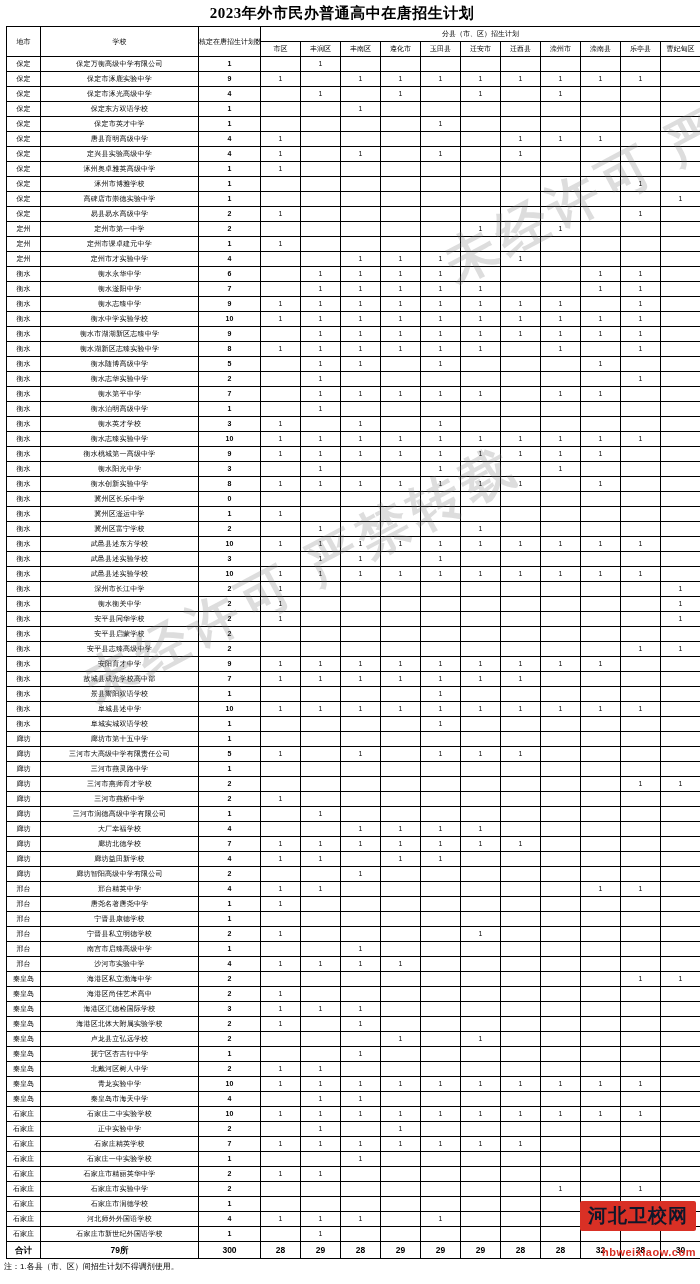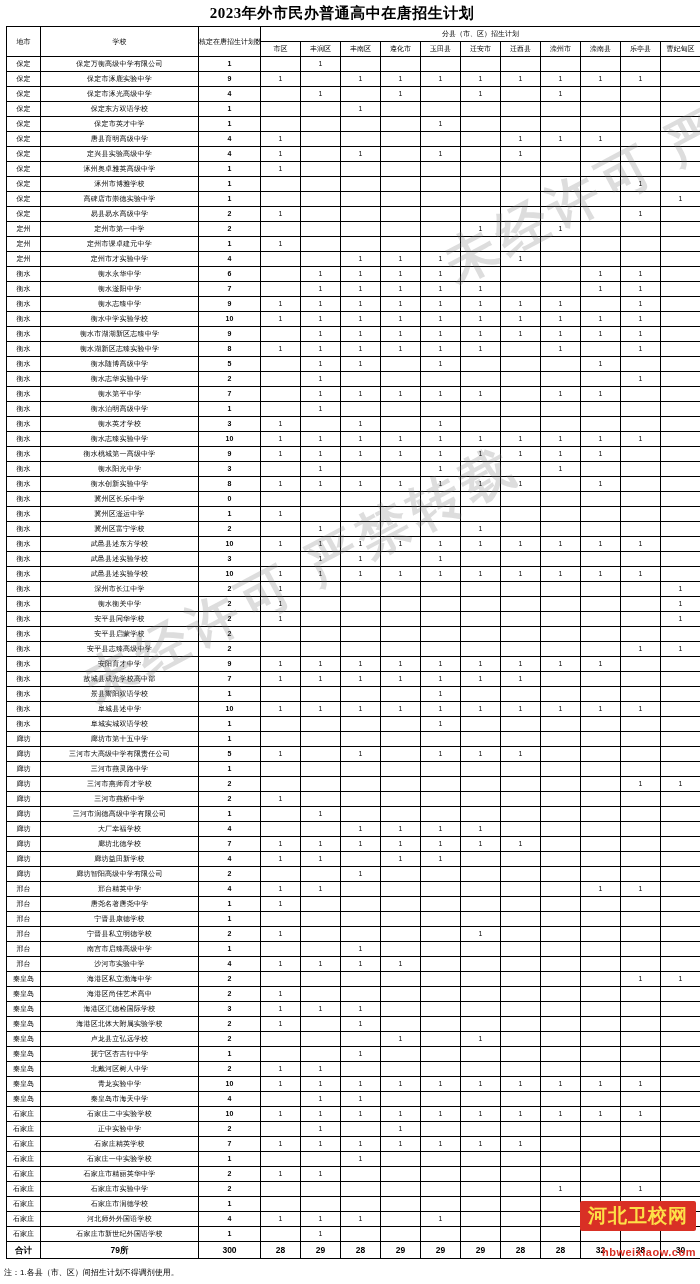--- a/index.html
+++ b/index.html
@@ -38,21 +38,21 @@
   th.hd{font-weight:normal;font-size:8px;}
   th.hd-sub{font-weight:normal;font-size:7.5px;}
   td.city{font-size:7.5px;}
   td.school{font-size:7.5px;text-align:center;letter-spacing:0.2px;}
   td.num{font-size:8px;font-weight:bold;}
   td.mark{font-size:8px;}
   tr.total td{font-weight:bold;font-size:8.5px;height:16px;}
   .notes{
     font-size:8px;
     line-height:1.35;
-    margin:9px 4px 0 4px;
+    margin:3px 4px 0 4px;
     font-family:"Liberation Sans","DejaVu Sans",sans-serif;
   }
   .notes div{white-space:nowrap;}
   
   .wm{
     position:absolute;
     pointer-events:none;
     color:rgba(120,120,120,0.25);
     font-family:"Liberation Serif","DejaVu Serif",serif;
     font-weight:bold;
@@ -67,21 +67,21 @@
   .logo{
     position:absolute;
     right:4px;
     bottom:26px;
     display:flex;
     flex-direction:column;
     align-items:flex-end;
   }
   .logo-main{
     background:#d93025;
-    color:#fde047;
+    color:#0f172a;
     font-family:"Liberation Serif","DejaVu Serif",serif;
     font-weight:bold;
     font-size:19px;
     padding:2px 8px;
     letter-spacing:1px;
     border-radius:2px;
   }
   .logo-sub{
     color:#d93025;
     font-size:11px;

